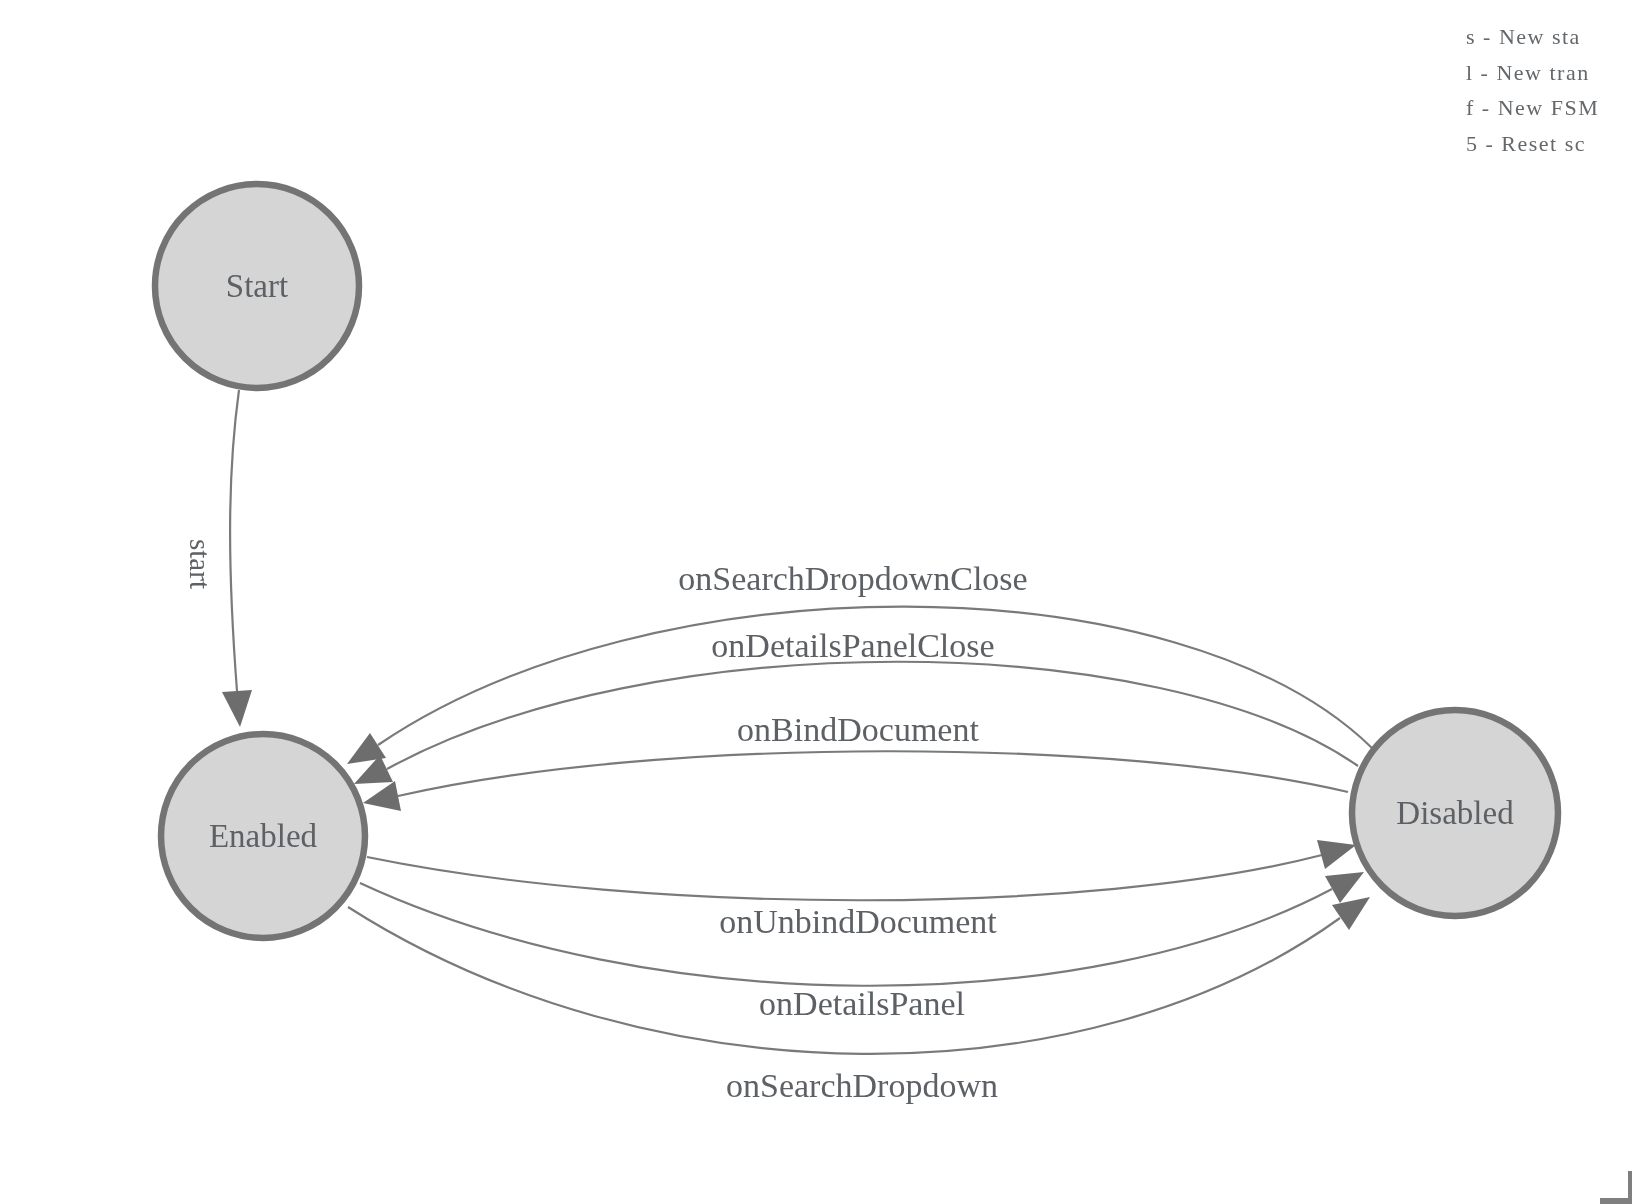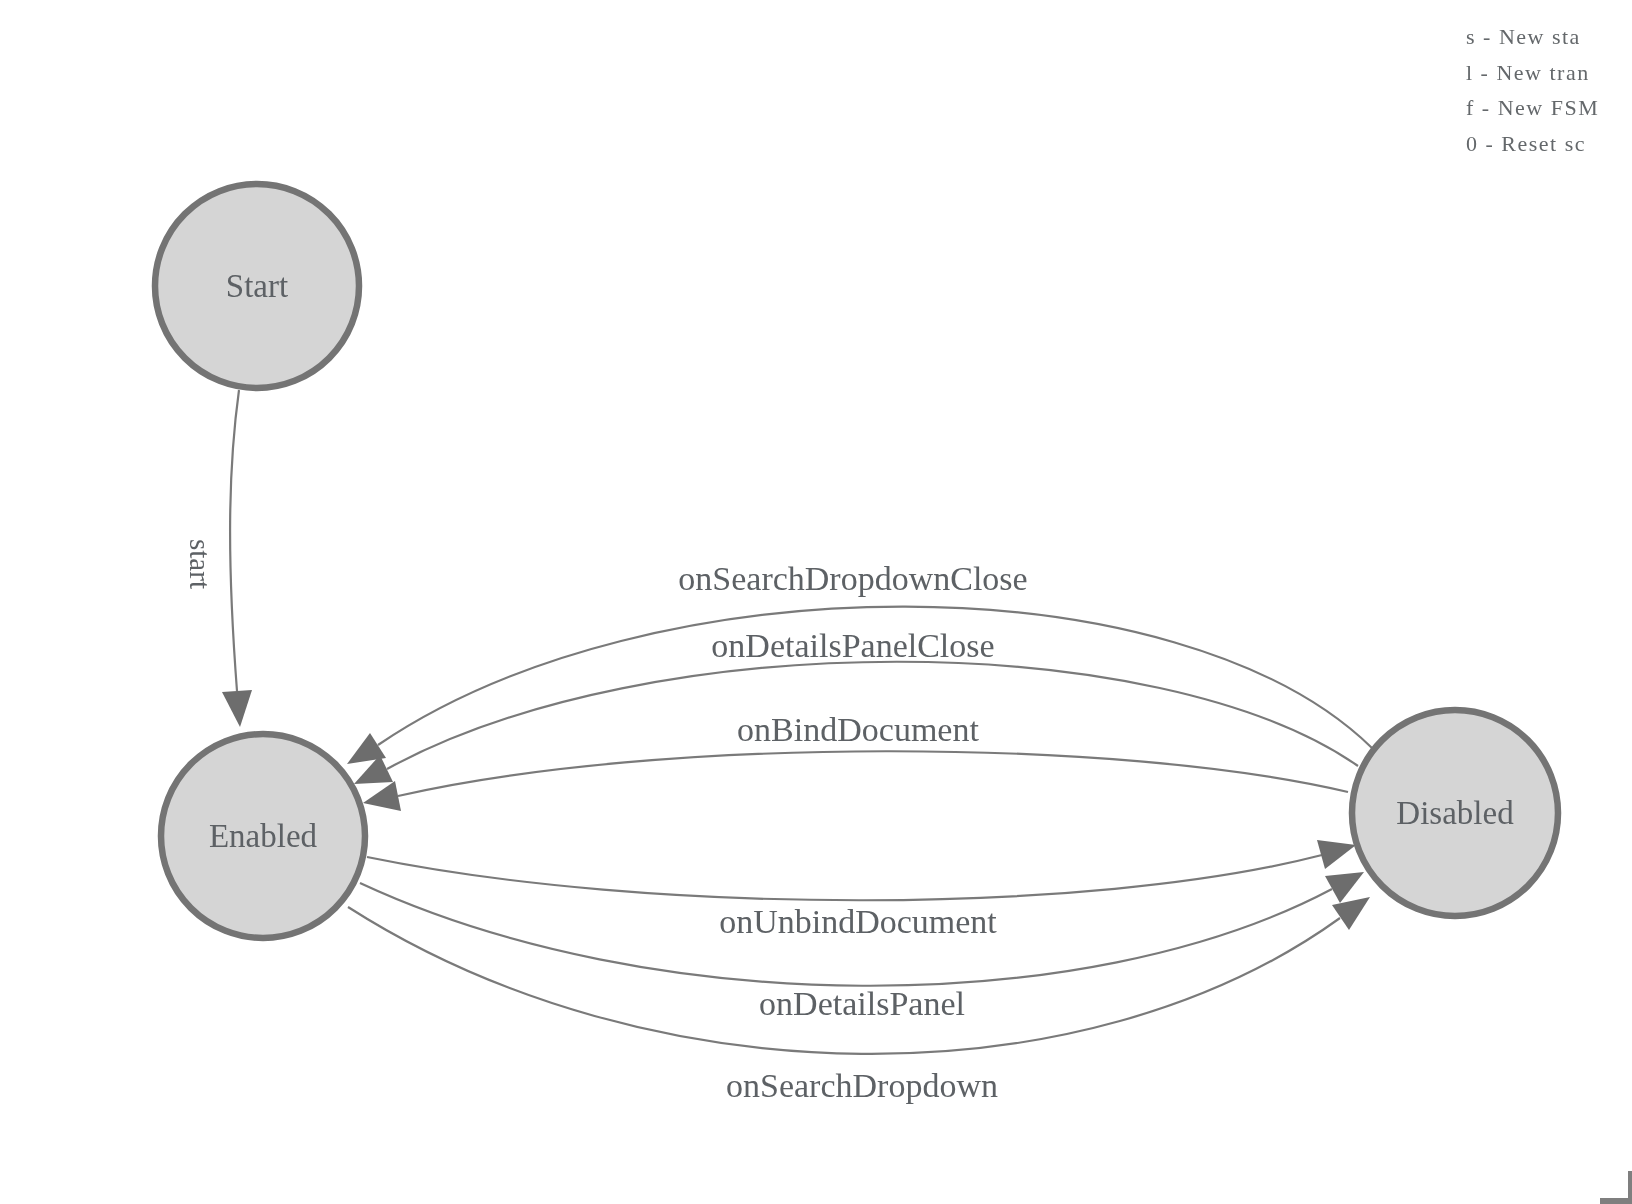--- a/index.html
+++ b/index.html
@@ -127,17 +127,17 @@
     <text class="edge-label" x="858" y="933">onUnbindDocument</text>
     <text class="edge-label" x="862" y="1015">onDetailsPanel</text>
     <text class="edge-label" x="862" y="1097">onSearchDropdown</text>
   </g>
 </svg>
 
 <div class="legend">
   <div>s - New sta</div>
   <div>l - New tran</div>
   <div>f - New FSM</div>
-  <div>0 - Reset sc</div>
+  <div>5 - Reset sc</div>
 </div>
 
 <div class="corner-h"></div>
 <div class="corner-v"></div>
 
 </body></html>

